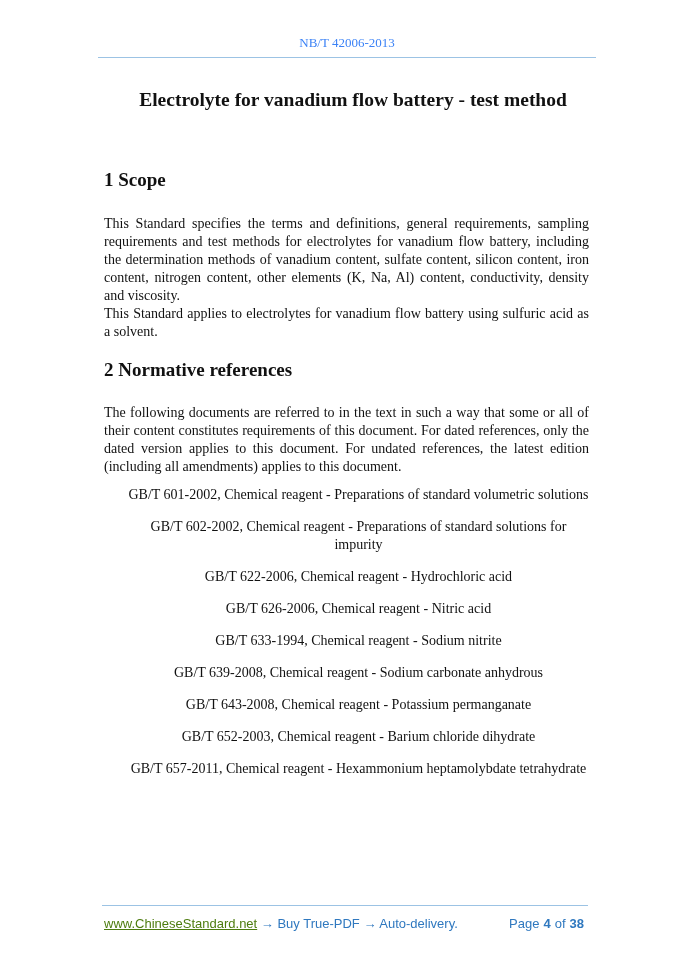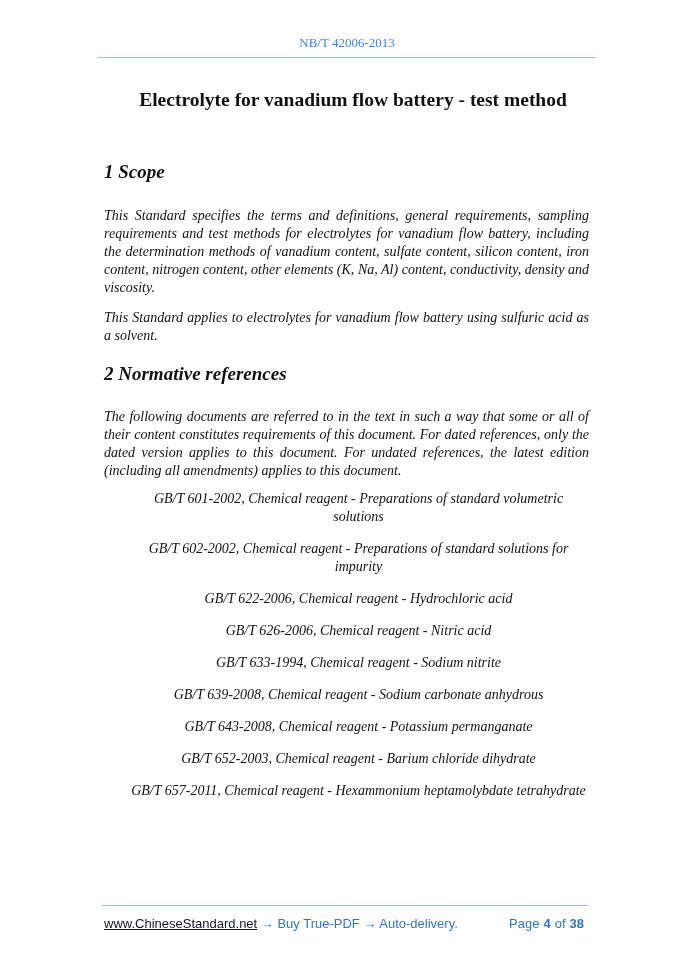--- a/index.html
+++ b/index.html
@@ -4,36 +4,36 @@
 <style>
   html, body { margin: 0; padding: 0; background: #ffffff; }
   body { width: 693px; height: 980px; position: relative; overflow: hidden; font-family: "Liberation Serif", "DejaVu Serif", serif; color: #111111; }
   .page { position: absolute; left: 0; top: 0; width: 693px; height: 980px; background: #fff; }
 
   .running-header { position: absolute; left: 98px; width: 498px; top: 35px; text-align: center; font-size: 13px; color: #3b82f6; font-family: "Liberation Serif", serif; }
   .header-rule { position: absolute; left: 98px; width: 498px; top: 57px; height: 0; border-top: 1px solid #9cc3e4; }
 
   .doc-title { position: absolute; left: 98px; width: 498px; top: 82px; text-align: center; font-size: 19.5px; font-weight: bold; margin: 6px; line-height: 24px; }
 
-  .content { position: absolute; left: 104px; width: 485px; top: 160px; font-style: italic; }
+  .content { position: absolute; left: 104px; width: 485px; top: 168px; }
   h2.section { font-size: 19px; font-weight: bold; margin: 0; line-height: 24px; }
   p.body { font-size: 14px; line-height: 18px; margin: 0; text-align: justify; }
 
   #sec1-heading { margin-top: 0; }
   #scope-p1 { margin-top: 23px; }
-  #scope-p2 { margin-top: 12px; }
+  #scope-p2 { }
   #sec2-heading { margin-top: 17px; }
   #norm-intro { margin-top: 22px; }
 
   .ref-list { margin: 10px 0 0 0; padding: 0; list-style: none; }
   .ref-item { font-size: 14px; line-height: 18px; padding-left: 24px; margin-bottom: 14px; text-align: center; }
 
   .footer-rule { position: absolute; left: 102px; width: 486px; top: 905px; height: 0; border-top: 1px solid #9cc3e4; }
   .footer { position: absolute; left: 104px; width: 484px; top: 916px; font-family: "Liberation Sans", "DejaVu Sans", sans-serif; font-size: 13px; color: #2f78bf; }
-  .footer-link { color: #0f172a; text-decoration: underline; }
+  .footer-link { color: #4d7c0f; text-decoration: underline; }
   .footer-left { position: absolute; left: 0; top: 0; white-space: nowrap; }
   .footer-right { position: absolute; right: 4px; top: 0; white-space: nowrap; }
   .footer-right b { font-weight: bold; }
   .gap { display: inline-block; width: 4px; }
 </style>
 </head>
 <body>
 
 <div class="page">
 

